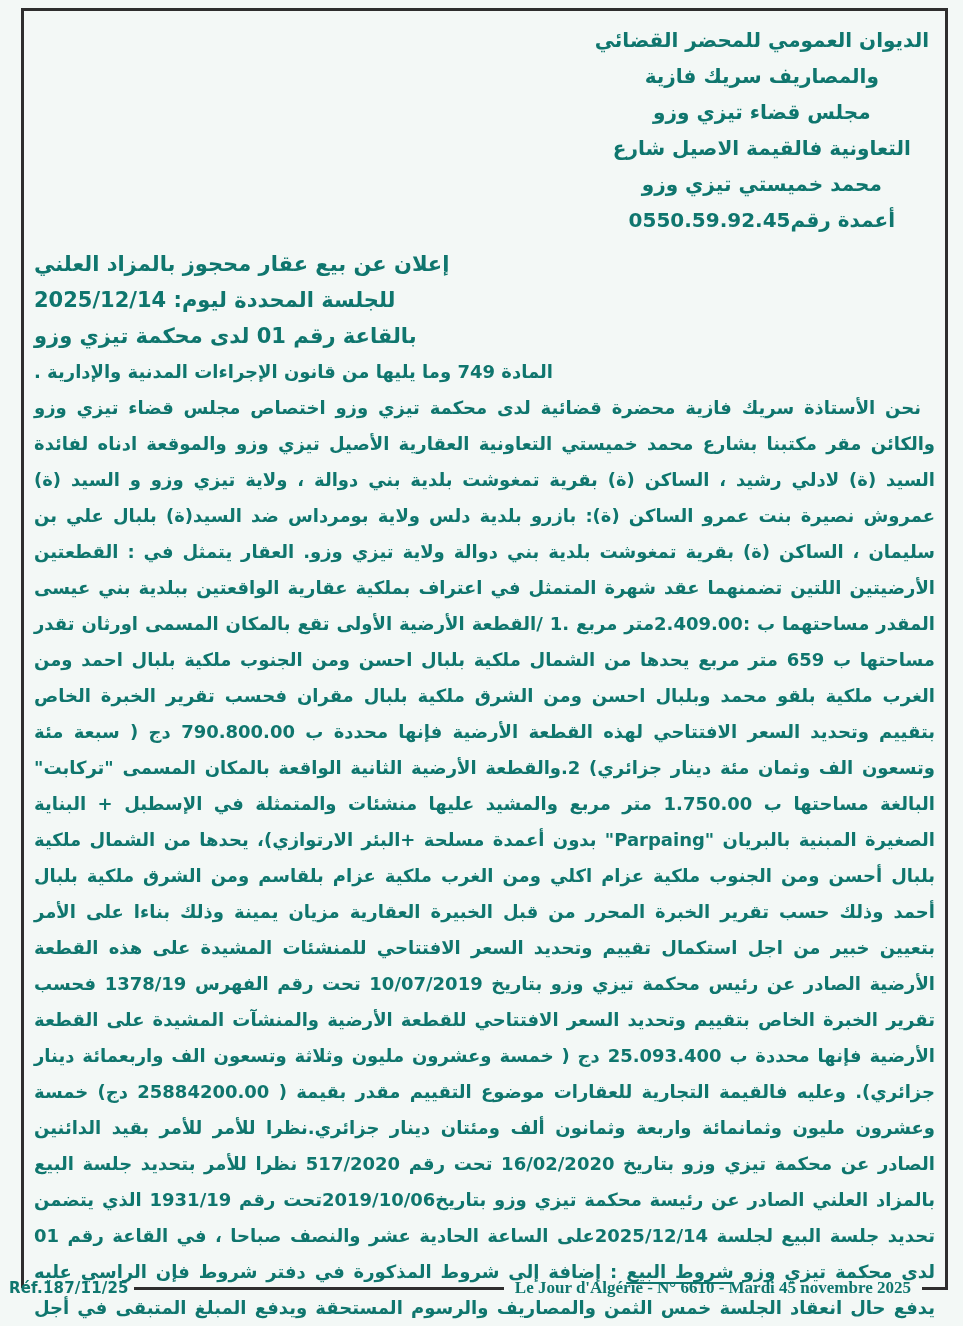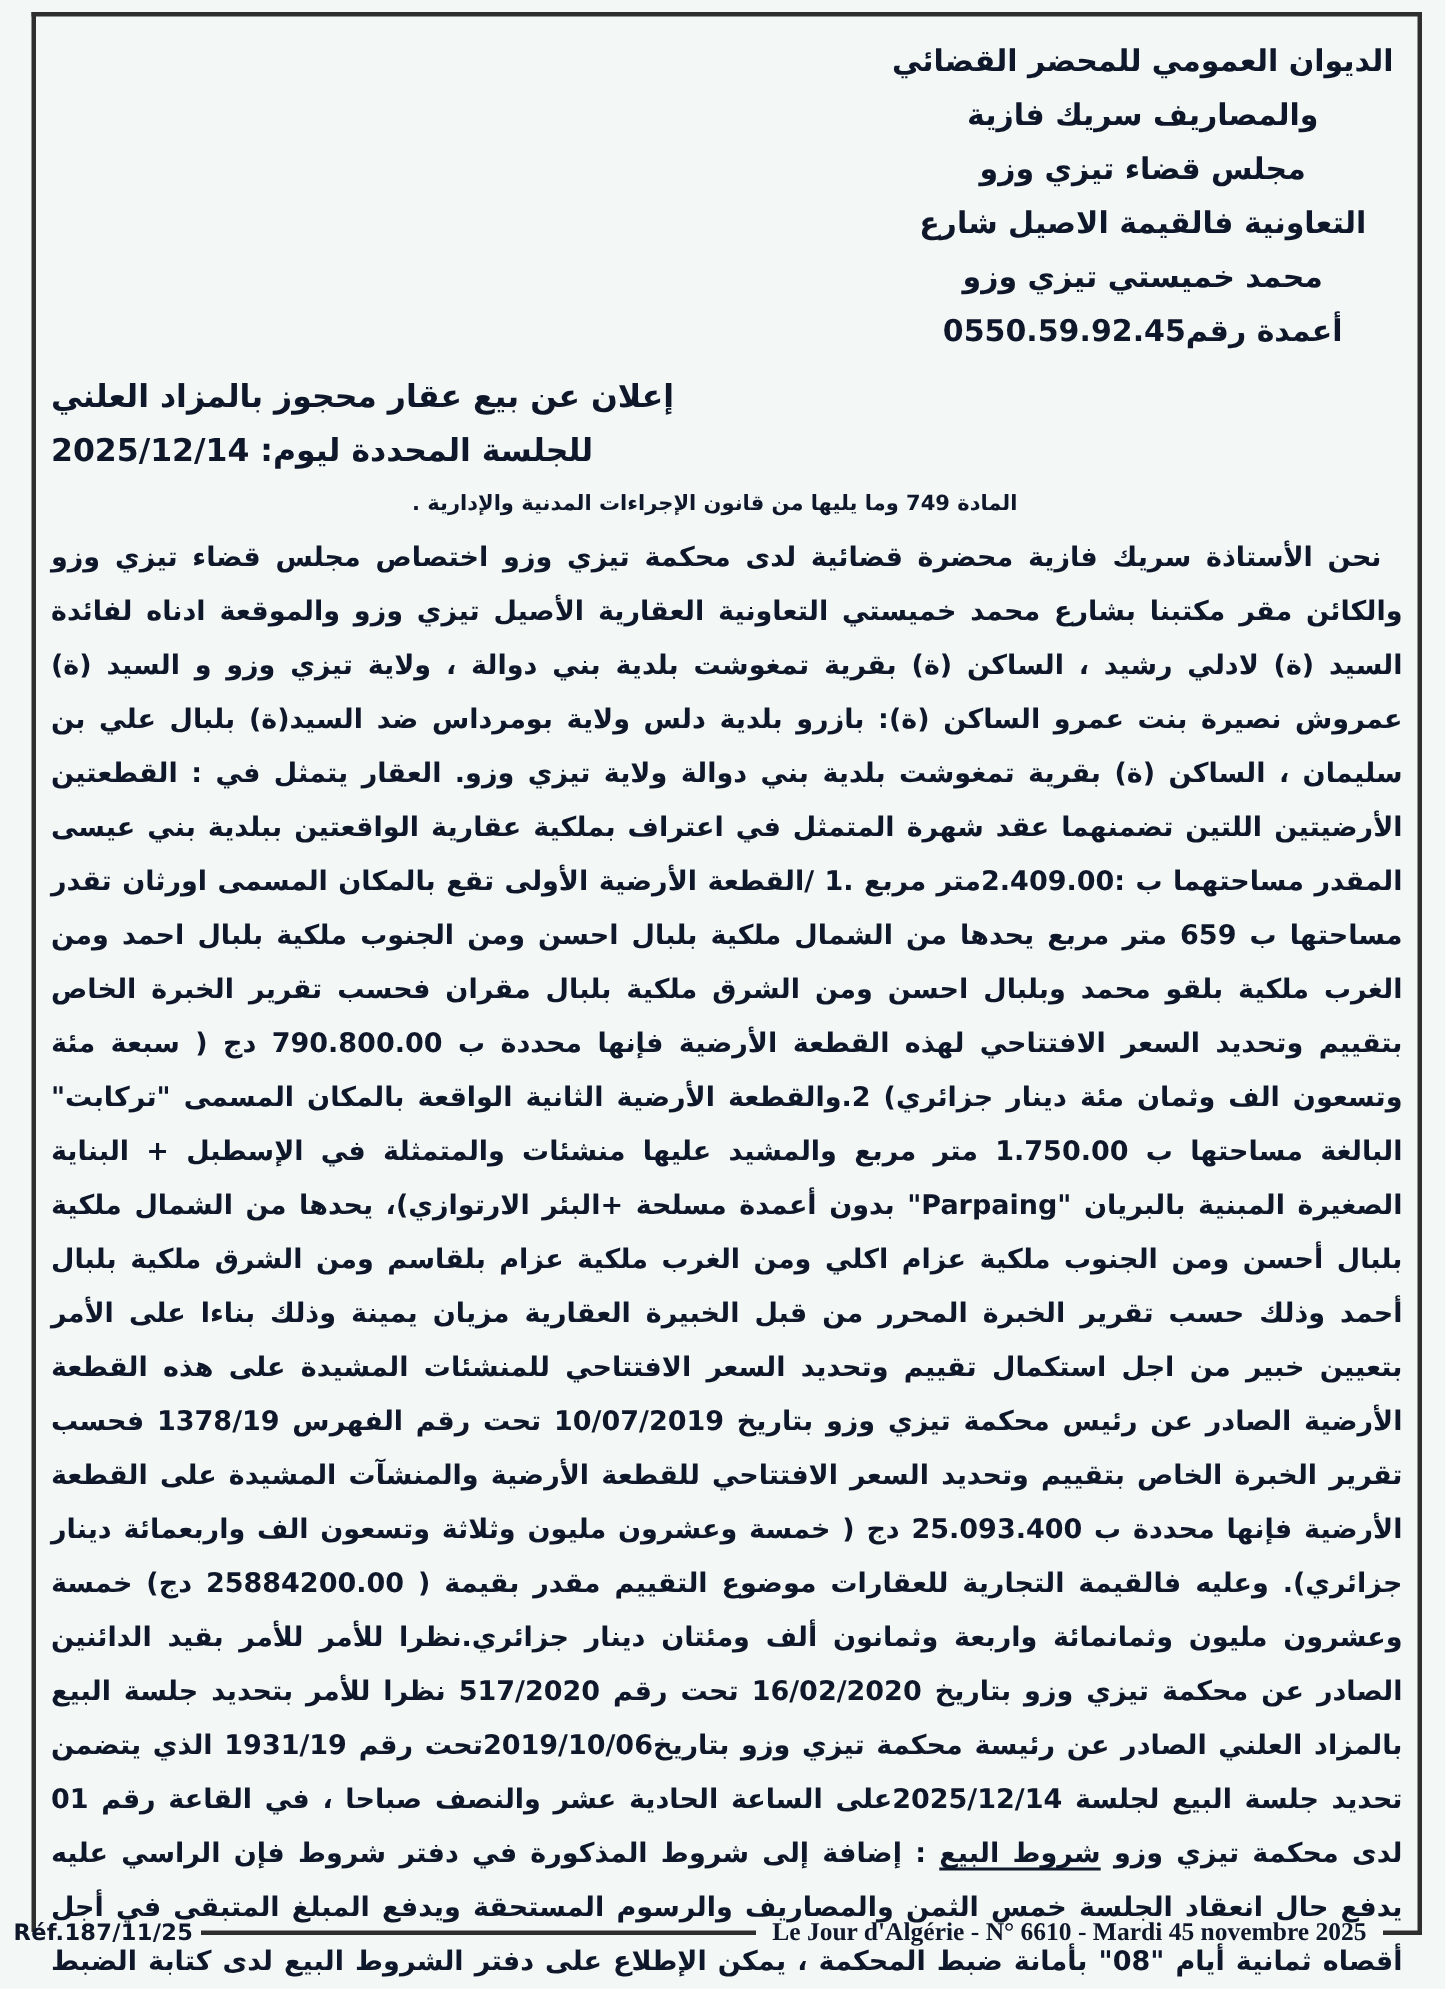--- a/index.html
+++ b/index.html
@@ -1,38 +1,38 @@
 <!DOCTYPE html>
 <html lang="ar"><head>
 <meta charset="utf-8">
 <style>
   * { margin:0; padding:0; box-sizing:border-box; }
   html, body { width:963px; height:1326px; }
   body { background:#e9efec; font-family:"DejaVu Sans", sans-serif; }
   .page {
     position:relative; width:963px; height:1326px;
-    background:#f3f8f6; overflow:hidden; color:#0f172a;
+    background:#f3f8f6; overflow:hidden; color:#0f766e;
   }
   .frame {
     position:absolute; left:21px; top:8px; right:15px; height:1280px;
     border-top:3px solid #2e2e2e;
     border-left:3px solid #2e2e2e;
     border-right:3px solid #2e2e2e;
   }
   .content { position:absolute; left:34px; right:28px; top:10px; direction:rtl; }
   .office-header {
     width:fit-content; max-width:420px;
     margin:12px 6px 0 auto; margin-left:auto;
     text-align:center; font-weight:bold; font-size:20px; line-height:36px;
   }
   .notice-title {
     text-align:left; font-weight:bold; font-size:21px; line-height:36px; margin-top:8px;
   }
   .article-ref {
-    font-weight:bold; font-size:14px; line-height:36px; padding-right:16px; text-align:center;
+    font-weight:bold; font-size:18px; line-height:36px; padding-right:16px; text-align:left;
   }
   .body-text {
     font-weight:bold; font-size:18px; line-height:36px;
     text-align:justify; text-indent:14px;
   }
   .terms-label { text-decoration:underline; text-decoration-thickness:2px; text-underline-offset:4px; }
   .footer {
     position:absolute; left:9px; right:15px; top:1276px; height:24px;
     display:flex; align-items:center; gap:5px; direction:ltr;
   }
@@ -59,20 +59,21 @@
       <div>والمصاريف سريك فازية</div>
       <div>مجلس قضاء تيزي وزو</div>
       <div>التعاونية فالقيمة الاصيل شارع</div>
       <div>محمد خميستي تيزي وزو</div>
       <div>أعمدة رقم0550.59.92.45</div>
     </div>
 
     <div class="notice-title">
       <div>إعلان عن بيع عقار محجوز بالمزاد العلني</div>
       <div>للجلسة المحددة ليوم: 2025/12/14</div>
+      <div>بالقاعة رقم 01 لدى محكمة تيزي وزو</div>
     </div>
 
     <div class="article-ref">المادة 749 وما يليها من قانون الإجراءات المدنية والإدارية .</div>
 
     <p class="body-text"><span>نحن الأستاذة سريك فازية محضرة قضائية لدى محكمة تيزي وزو اختصاص مجلس قضاء تيزي وزو والكائن مقر مكتبنا بشارع محمد خميستي التعاونية العقارية الأصيل تيزي وزو والموقعة ادناه لفائدة السيد (ة) لادلي رشيد ، الساكن (ة) بقرية تمغوشت بلدية بني دوالة ، ولاية تيزي وزو و السيد (ة) عمروش نصيرة بنت عمرو الساكن (ة): بازرو بلدية دلس ولاية بومرداس ضد السيد(ة) بلبال علي بن سليمان ، الساكن (ة) بقرية تمغوشت بلدية بني دوالة ولاية تيزي وزو. العقار يتمثل في : القطعتين الأرضيتين اللتين تضمنهما عقد شهرة المتمثل في اعتراف بملكية عقارية الواقعتين ببلدية بني عيسى المقدر مساحتهما ب :2.409.00متر مربع .1 /القطعة الأرضية الأولى تقع بالمكان المسمى اورثان تقدر مساحتها ب 659 متر مربع يحدها من الشمال ملكية بلبال احسن ومن الجنوب ملكية بلبال احمد ومن الغرب ملكية بلقو محمد وبلبال احسن ومن الشرق ملكية بلبال مقران فحسب تقرير الخبرة الخاص بتقييم وتحديد السعر الافتتاحي لهذه القطعة الأرضية فإنها محددة ب 790.800.00 دج ( سبعة مئة وتسعون الف وثمان مئة دينار جزائري) 2.والقطعة الأرضية الثانية الواقعة بالمكان المسمى "تركابت" البالغة مساحتها ب 1.750.00 متر مربع والمشيد عليها منشئات والمتمثلة في الإسطبل + البناية الصغيرة المبنية بالبريان "Parpaing" بدون أعمدة مسلحة +البئر الارتوازي)، يحدها من الشمال ملكية بلبال أحسن ومن الجنوب ملكية عزام اكلي ومن الغرب ملكية عزام بلقاسم ومن الشرق ملكية بلبال أحمد وذلك حسب تقرير الخبرة المحرر من قبل الخبيرة العقارية مزيان يمينة وذلك بناءا على الأمر بتعيين خبير من اجل استكمال تقييم وتحديد السعر الافتتاحي للمنشئات المشيدة على هذه القطعة الأرضية الصادر عن رئيس محكمة تيزي وزو بتاريخ 10/07/2019 تحت رقم الفهرس 1378/19 فحسب تقرير الخبرة الخاص بتقييم وتحديد السعر الافتتاحي للقطعة الأرضية والمنشآت المشيدة على القطعة الأرضية فإنها محددة ب 25.093.400 دج ( خمسة وعشرون مليون وثلاثة وتسعون الف واربعمائة دينار جزائري). وعليه فالقيمة التجارية للعقارات موضوع التقييم مقدر بقيمة ( 25884200.00 دج) خمسة وعشرون مليون وثمانمائة واربعة وثمانون ألف ومئتان دينار جزائري.نظرا للأمر للأمر بقيد الدائنين الصادر عن محكمة تيزي وزو بتاريخ 16/02/2020 تحت رقم 517/2020 نظرا للأمر بتحديد جلسة البيع بالمزاد العلني الصادر عن رئيسة محكمة تيزي وزو بتاريخ2019/10/06تحت رقم 1931/19 الذي يتضمن تحديد جلسة البيع لجلسة 2025/12/14على الساعة الحادية عشر والنصف صباحا ، في القاعة رقم 01 لدى محكمة تيزي وزو </span><span class="terms-label">شروط البيع</span><span> : إضافة إلى شروط المذكورة في دفتر شروط فإن الراسي عليه يدفع حال انعقاد الجلسة خمس الثمن والمصاريف والرسوم المستحقة ويدفع المبلغ المتبقى في أجل أقصاه ثمانية أيام "08" بأمانة ضبط المحكمة ، يمكن الإطلاع على دفتر الشروط البيع لدى كتابة الضبط محكمة تيزي وزو أو لدى مكتب المحضر القضائي المبين عنوانه اعلاه إثباتا لذلك حررنا هذا المحضر طبقا للمادة 749 من قانون الإجراءات المدنية والإدارية ليتم نشره طبقا للمادة 750 من نفس القانون.</span></p>
 
   </div>
 
   <div class="footer">
     <span class="footer-ref">Réf.187/11/25</span>

